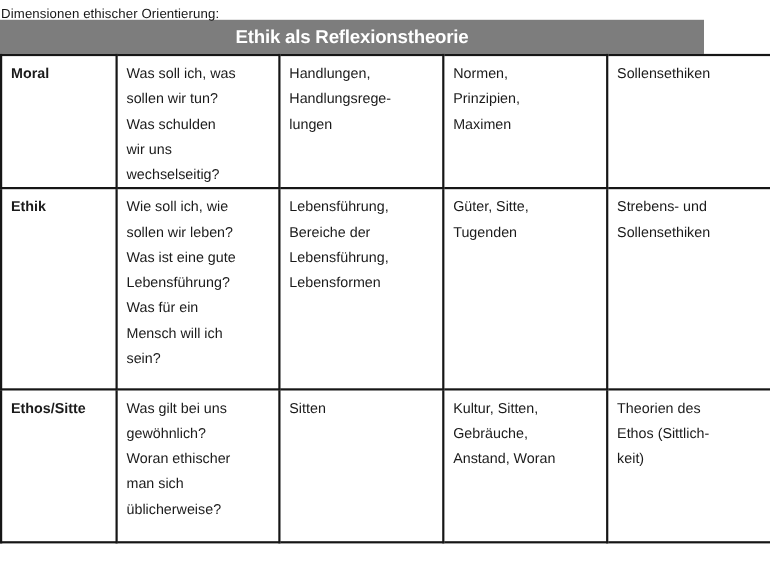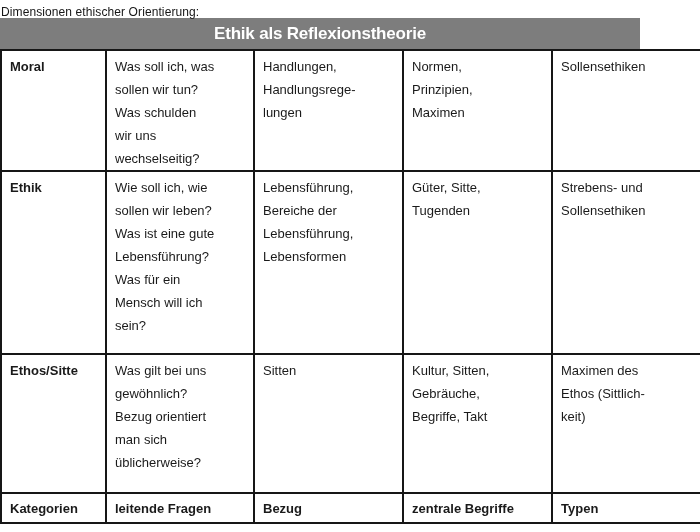--- a/index.html
+++ b/index.html
@@ -115,34 +115,27 @@
 Lebensformen</td>
         <td>Güter, Sitte,
 Tugenden</td>
         <td>Strebens- und
 Sollensethiken</td>
       </tr>
       <tr class="r-ethos">
         <td class="rowhead">Ethos/Sitte</td>
         <td>Was gilt bei uns
 gewöhnlich?
-Bezug orientiert
+Woran ethischer
 man sich
 üblicherweise?</td>
         <td>Sitten</td>
         <td>Kultur, Sitten,
 Gebräuche,
-Begriffe, Takt</td>
-        <td>Maximen des
+Anstand, Woran</td>
+        <td>Theorien des
 Ethos (Sittlich-
 keit)</td>
-      </tr>
-      <tr class="r-kategorien">
-        <td>Kategorien</td>
-        <td>leitende Fragen</td>
-        <td>Bezug</td>
-        <td>zentrale Begriffe</td>
-        <td>Typen</td>
       </tr>
     </tbody>
   </table>
 
 </div>
 
 </body></html>

